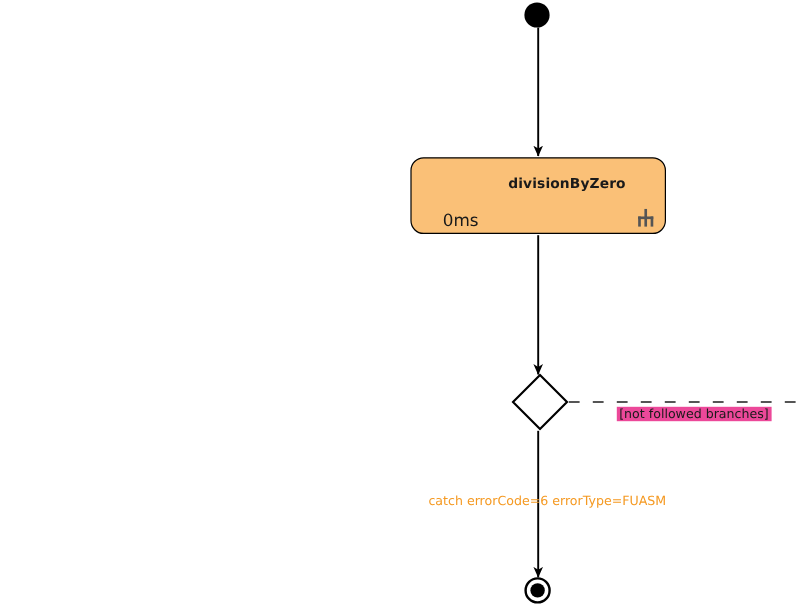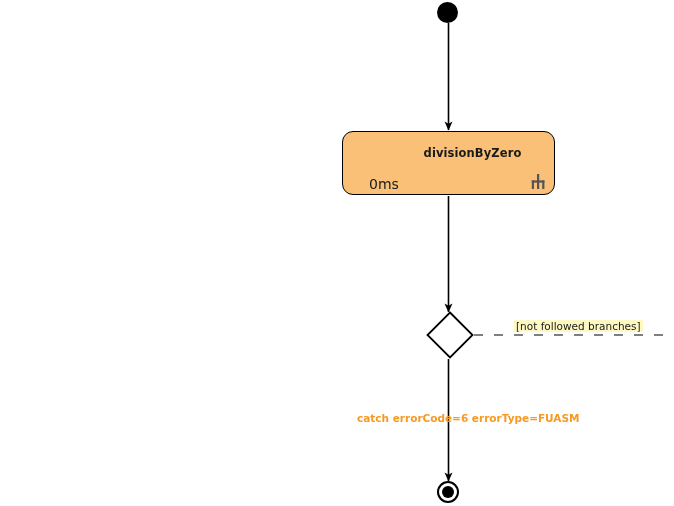--- a/index.html
+++ b/index.html
@@ -105,29 +105,28 @@
   }
 
   
   .edge-label-catch {
     position: absolute;
     left: 357px;
     top: 412px;
     font-size: 10.5px;
     color: #f59a23;
     white-space: nowrap;
-    font-weight: bold;
   }
   .edge-label-branches {
     position: absolute;
     left: 514px;
-    top: 320px;
+    top: 339px;
     font-size: 10.5px;
     color: #1a1a1a;
-    background: #fef9c3;
+    background: #ec4899;
     padding: 0 2px;
     white-space: nowrap;
   }
 </style>
 </head>
 <body>
 
 <div>
 
   <svg id="diagram-canvas" viewBox="0 0 674 506">

